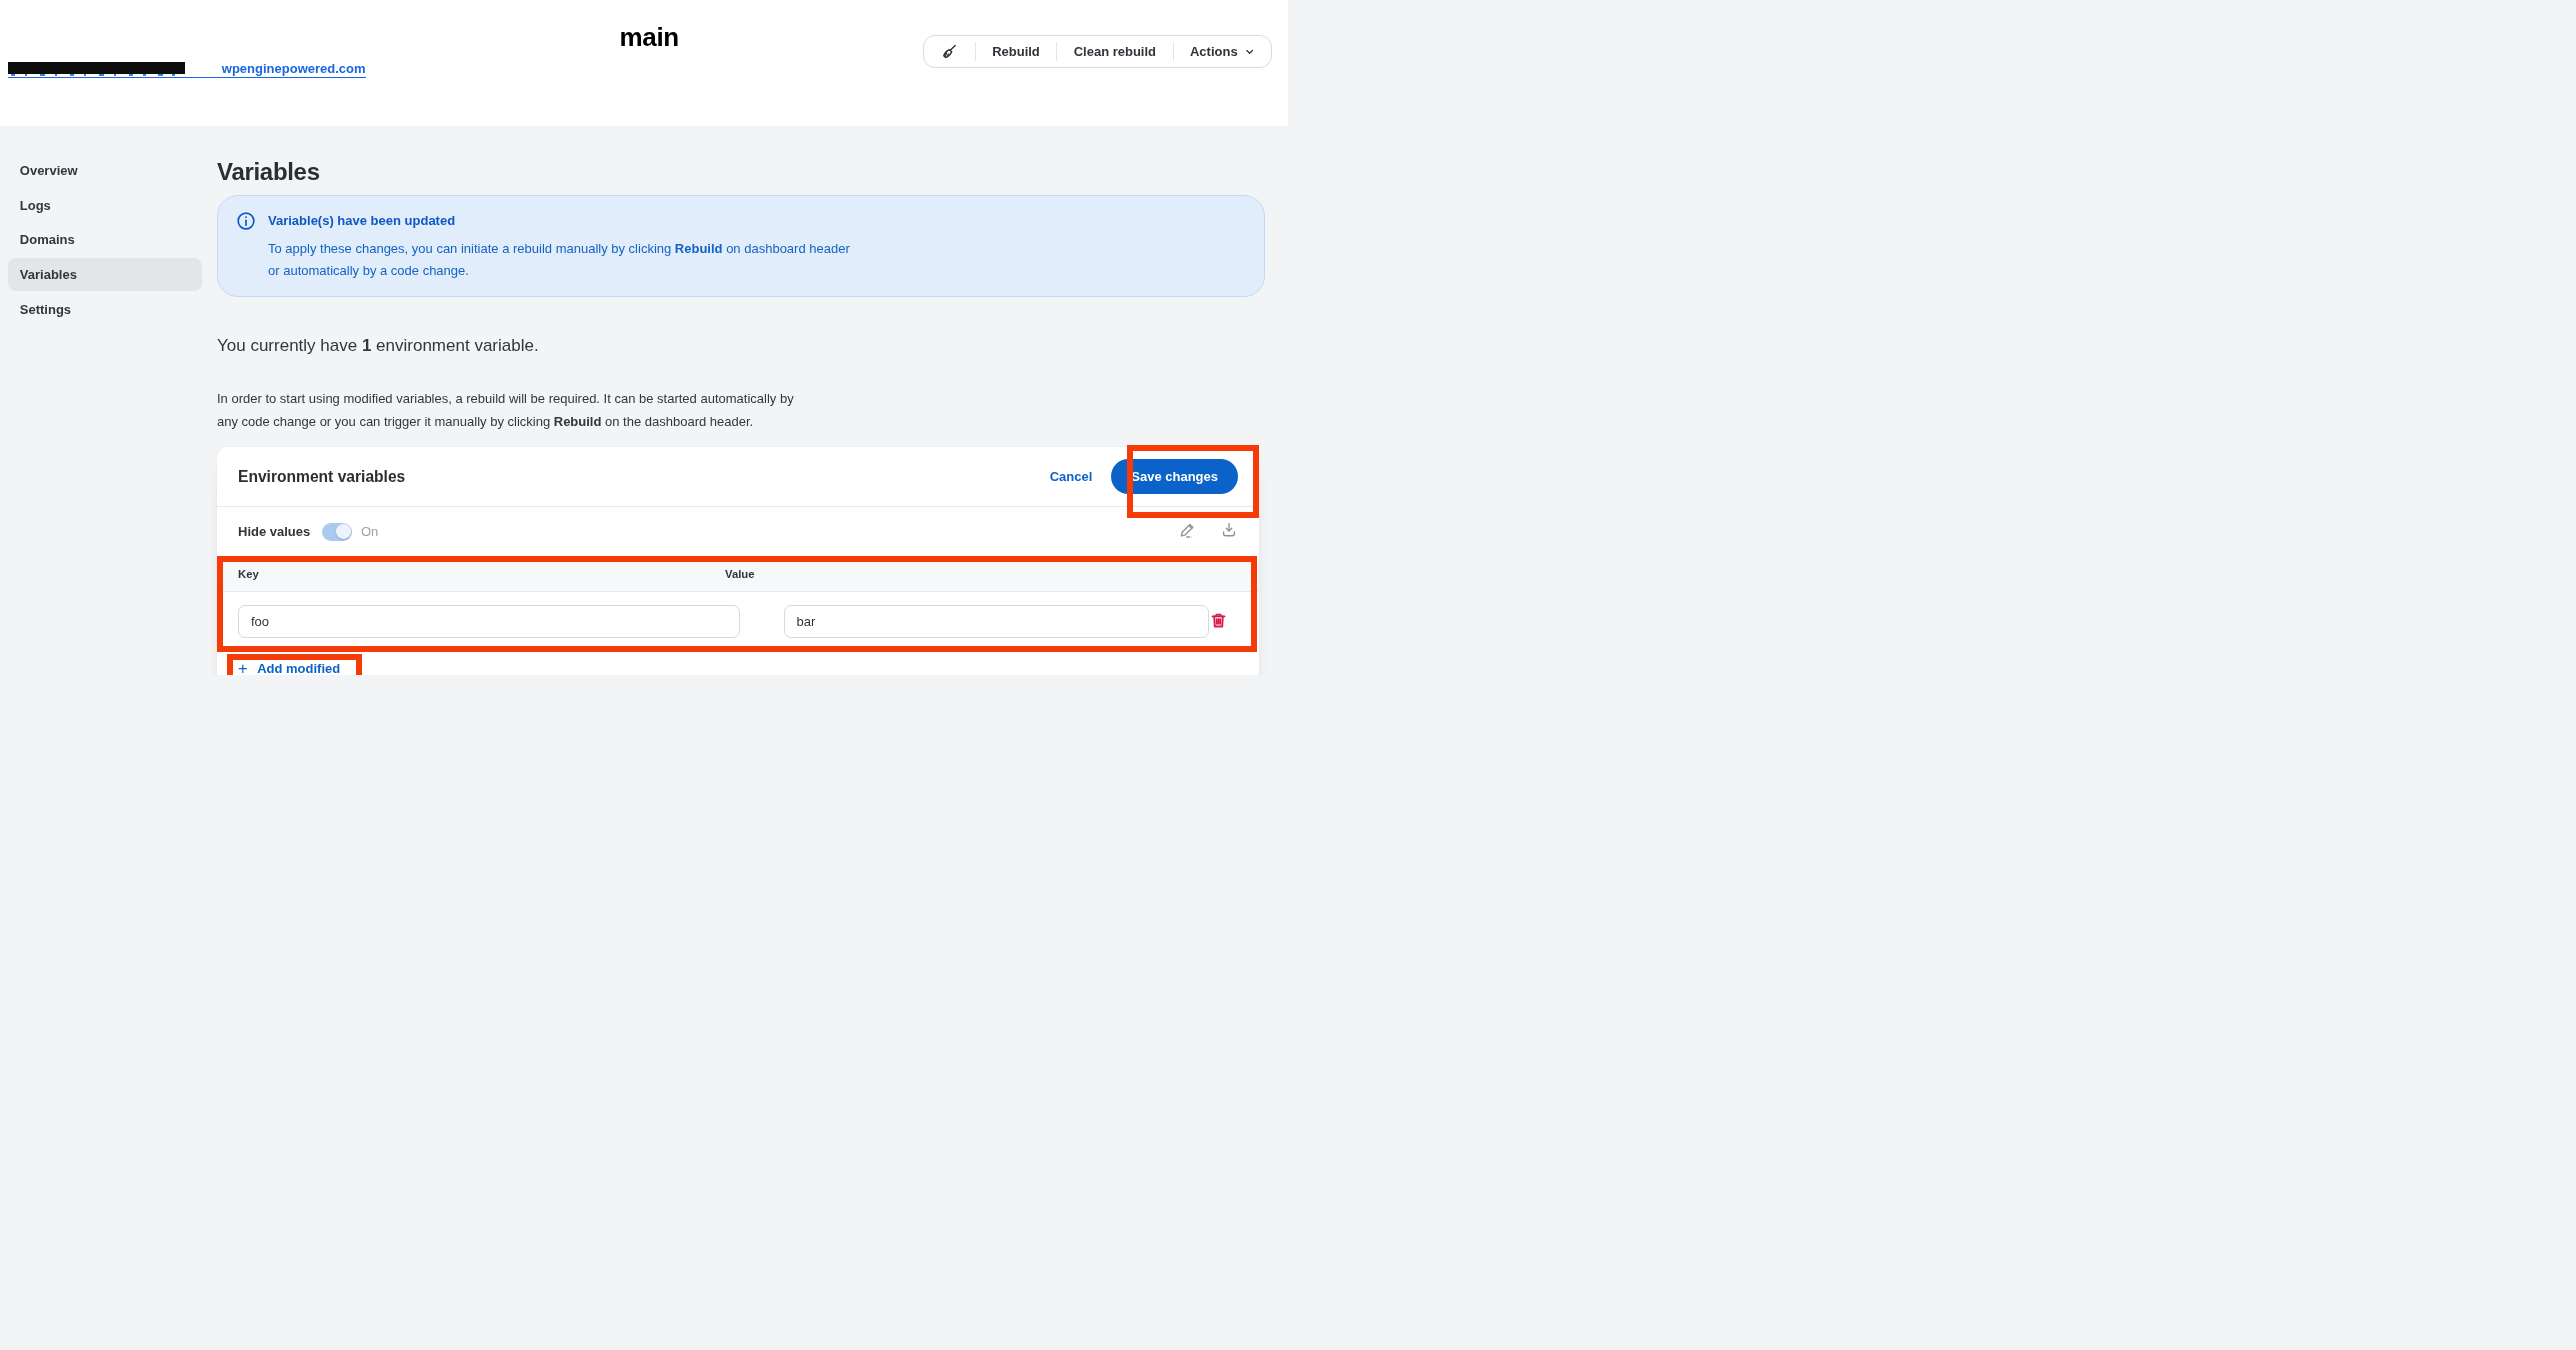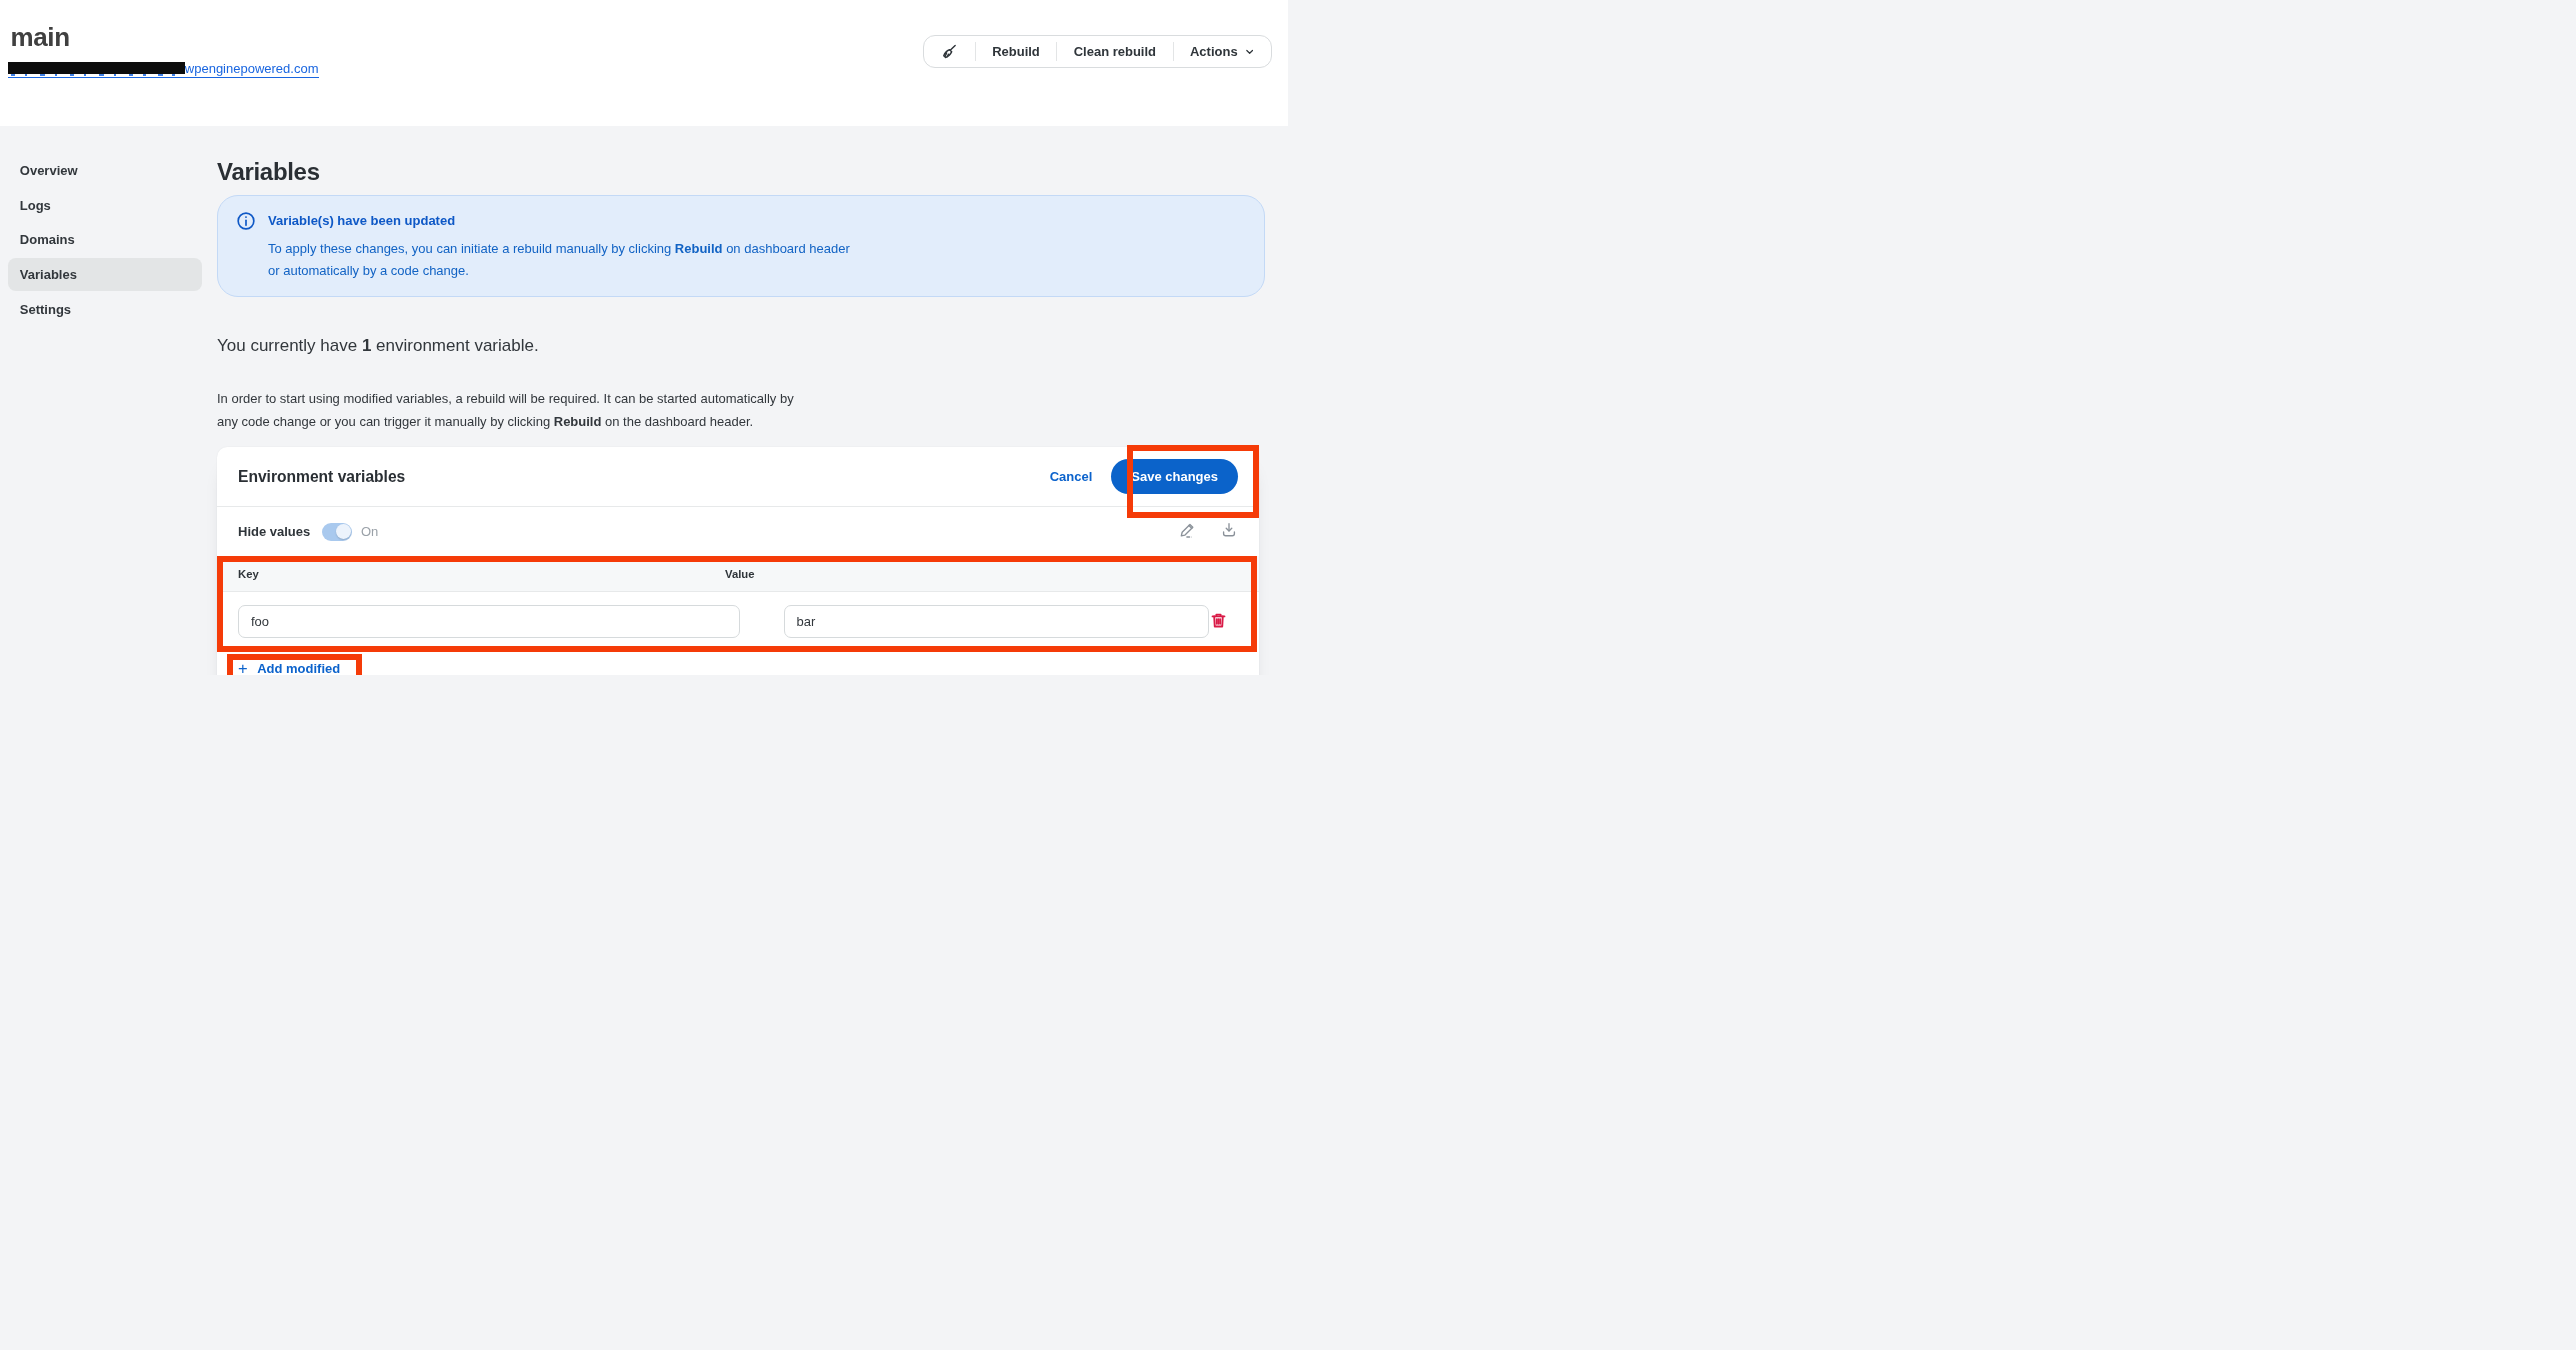--- a/index.html
+++ b/index.html
@@ -16,22 +16,23 @@
   .top {
     position: relative;
     height: 126px;
     background: #ffffff;
     padding-top: 22px;
   }
   .env-title {
     margin-left: 10.4px;
     font-size: 26px;
     font-weight: 700;
-    color: #404040;
+    color: #000000;
     letter-spacing: -0.3px;
+    text-align: center;
   }
   .env-link {
     display: inline-flex;
     align-items: flex-end;
     margin: 8.7px 0 0 7.8px;
     text-decoration: none;
     border-bottom: 1.7px solid #1a66e0;
     padding-bottom: 0.9px;
     cursor: pointer;
   }
@@ -46,23 +47,24 @@
   .redaction::after {
     content: "";
     position: absolute;
     left: 3.5px; right: 5.2px; bottom: -2.6px;
     height: 2.6px;
     background: repeating-linear-gradient(90deg, #1a66e0 0 4.3px, transparent 4.3px 14px, #1a66e0 14px 16.5px, transparent 16.5px 29.5px);
     opacity: .85;
   }
   .env-link-text {
     font-size: 13px;
-    font-weight: 400;
+    font-weight: 700;
     color: #1a66e0;
     line-height: 14.8px;
+    padding-left: 37px;
   }
   .toolbar {
     position: absolute;
     top: 35px; right: 15.6px;
     height: 33px;
     display: flex;
     align-items: center;
     background: #fff;
     border: 0.9px solid #d9dcde;
     border-radius: 12px;

